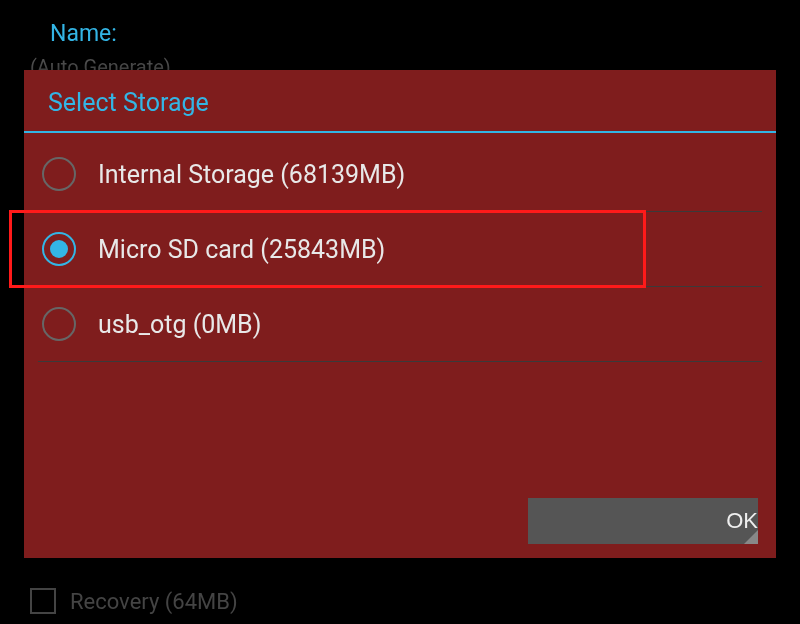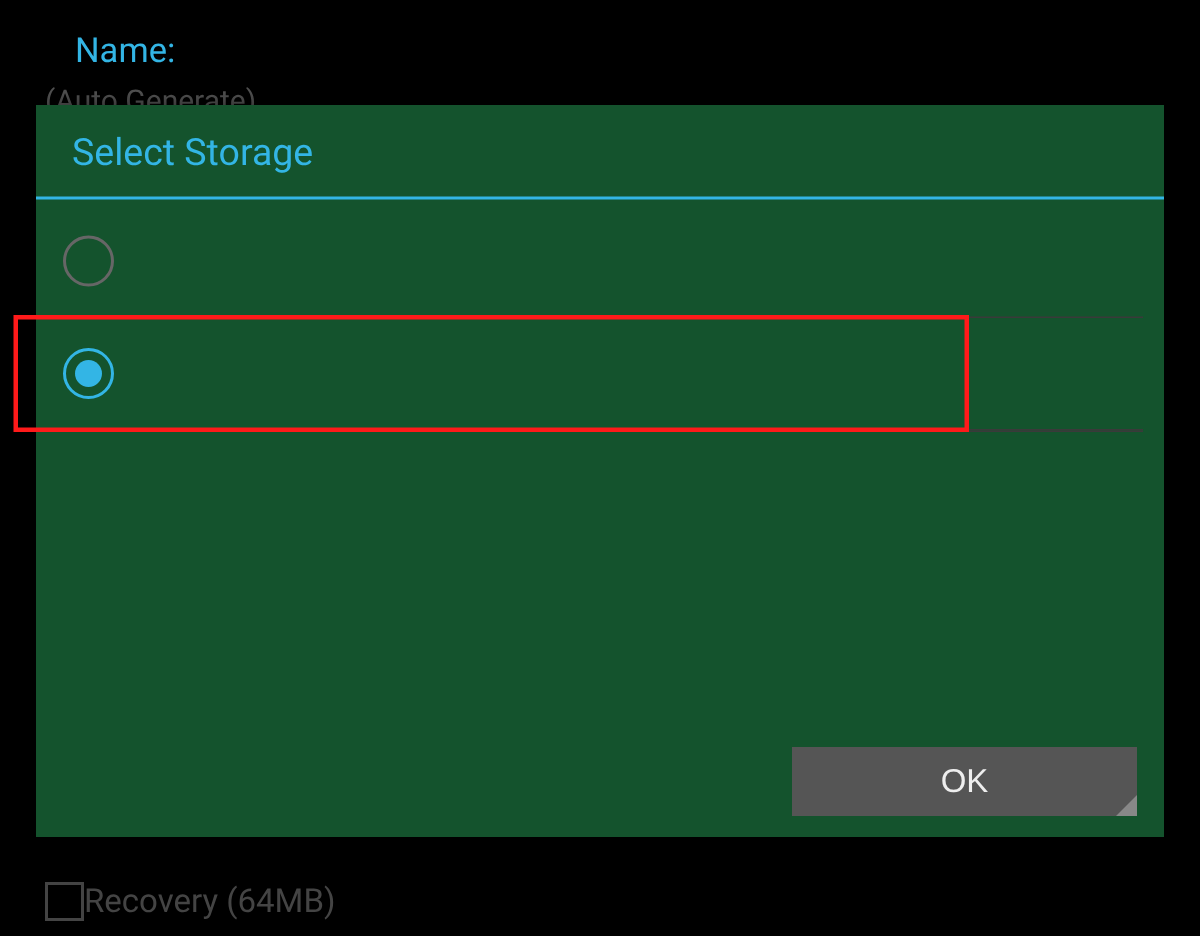--- a/index.html
+++ b/index.html
@@ -35,33 +35,34 @@
       font-size: 20px;
     }
     .bg-bottom {
       position: absolute;
       bottom: 10px;
       left: 30px;
       color: #444;
       font-size: 22px;
       display: flex;
       align-items: center;
+      gap: 14px;
     }
     .bg-checkbox {
       width: 26px;
       height: 26px;
       border: 2px solid #444;
     }
     .dialog {
       position: absolute;
       top: 70px;
       left: 24px;
       right: 24px;
       bottom: 66px;
-      background: #14532d;
+      background: #7f1d1d;
       box-shadow: 0 4px 20px rgba(0,0,0,0.8);
     }
     .dialog-title {
       color: #33b5e5;
       font-size: 25px;
       padding: 18px 20px 14px 24px;
       font-weight: 400;
     }
     .title-divider {
       height: 2px;
@@ -125,21 +126,21 @@
       bottom: 14px;
       right: 18px;
     }
     .ok-button {
       background: #555;
       color: #eee;
       border: none;
       font-size: 22px;
       padding: 10px 0;
       width: 230px;
-      text-align: center;
+      text-align: right;
       cursor: pointer;
       position: relative;
     }
     .ok-button::after {
       content: "";
       position: absolute;
       right: 0;
       bottom: 0;
       width: 0;
       height: 0;
@@ -164,31 +165,39 @@
 <div class="dialog">
   <div class="dialog-title">Select Storage</div>
   <div class="title-divider"></div>
 
   <div class="options-list">
 
     <div class="option-row">
       <div class="radio">
         
       </div>
+      <span class="option-label">Internal Storage (68139MB)</span>
     </div>
     <div class="option-divider"></div>
 
     <div class="option-row">
       <div class="radio selected">
         <div class="radio-inner"></div>
       </div>
+      <span class="option-label">Micro SD card (25843MB)</span>
       <div class="highlight-box"></div>
     </div>
     <div class="option-divider"></div>
 
+    <div class="option-row">
+      <div class="radio">
+        
+      </div>
+      <span class="option-label">usb_otg (0MB)</span>
+    </div>
     <div class="option-divider"></div>
 
   </div>
 
   <div class="dialog-footer">
     <button class="ok-button">OK</button>
   </div>
 </div>
 
 </body></html>

